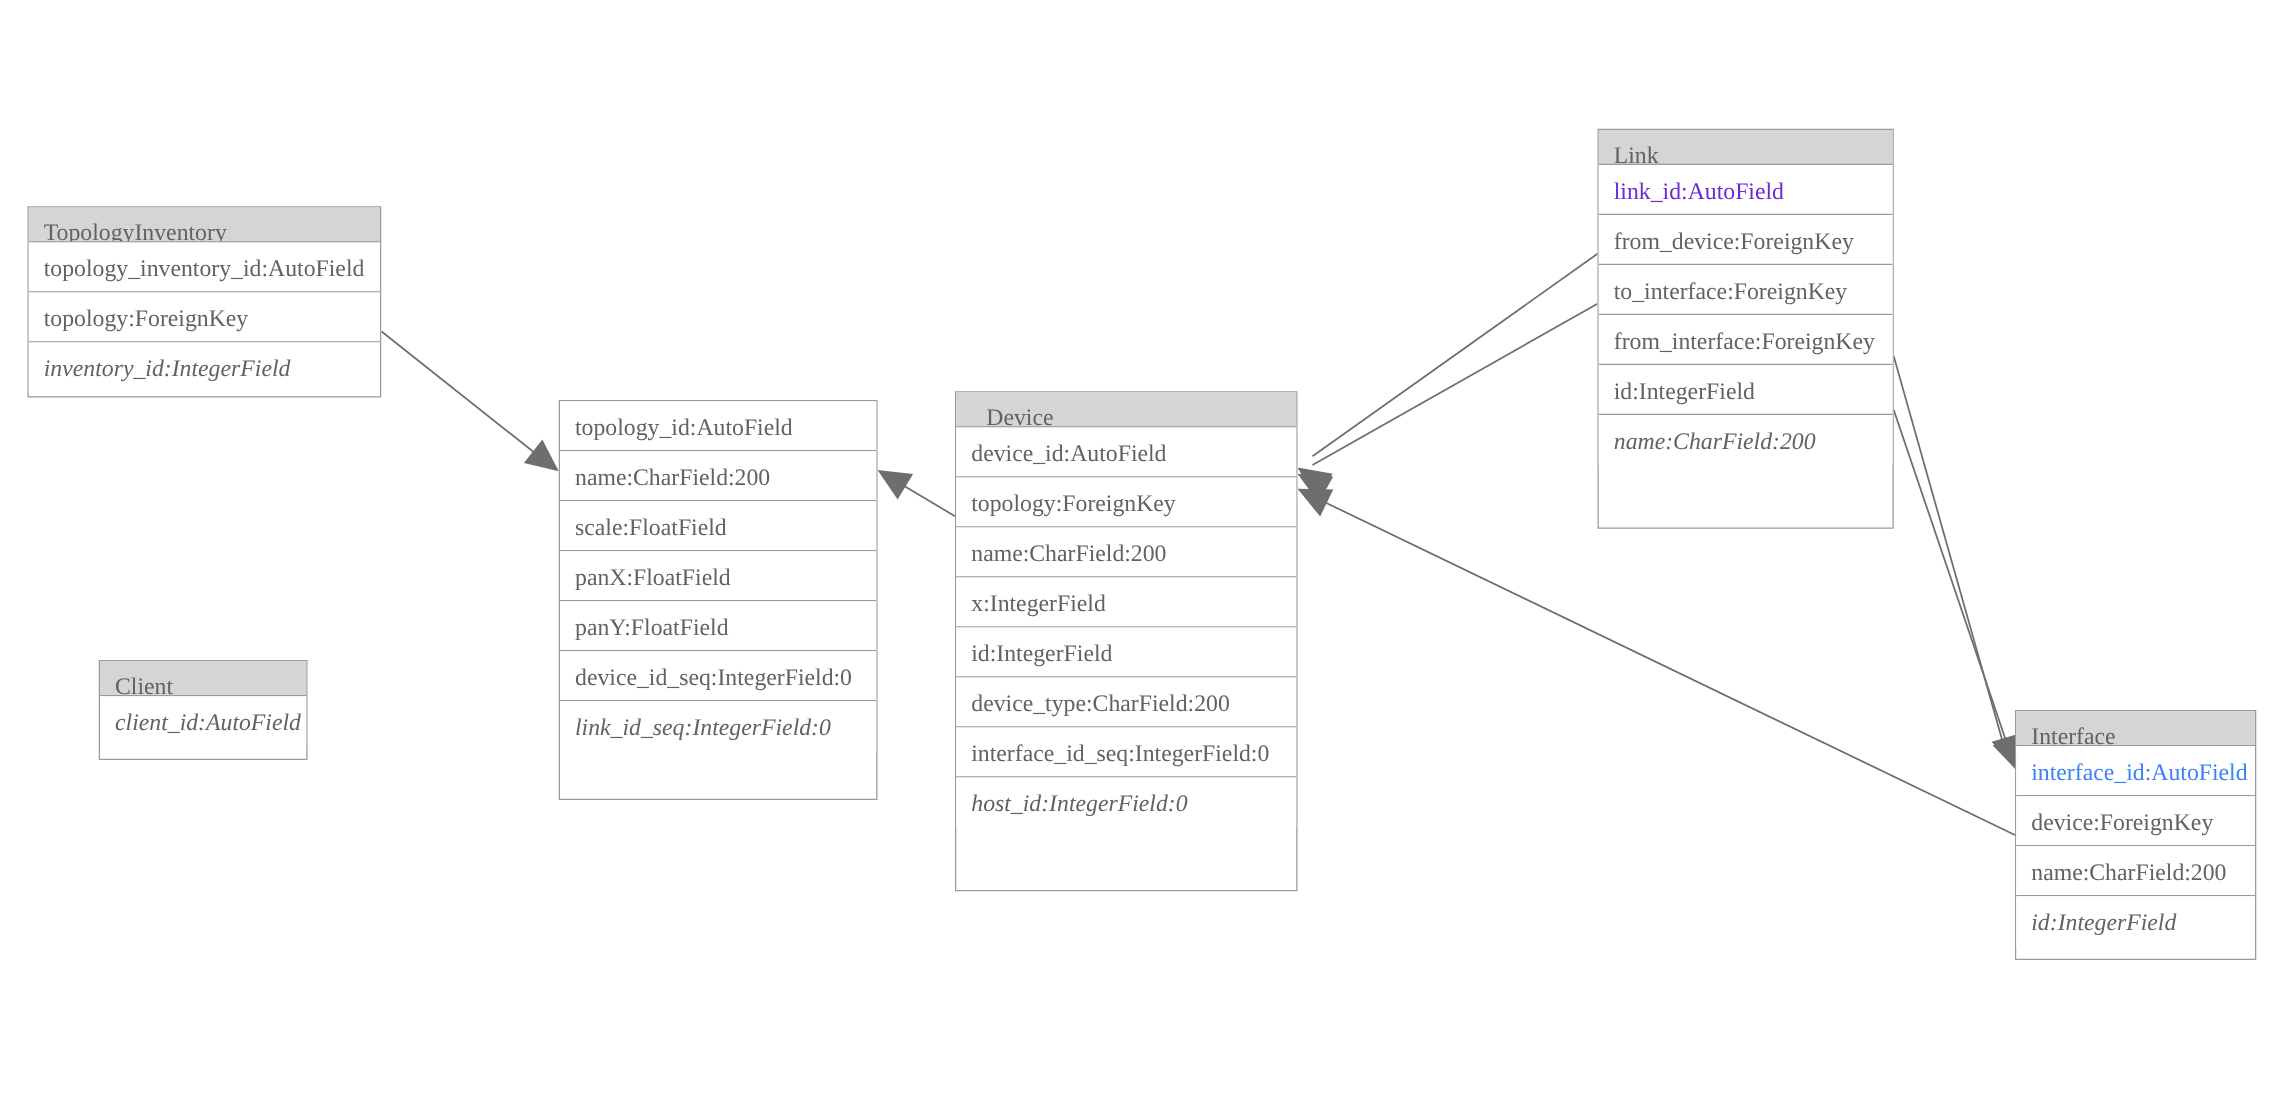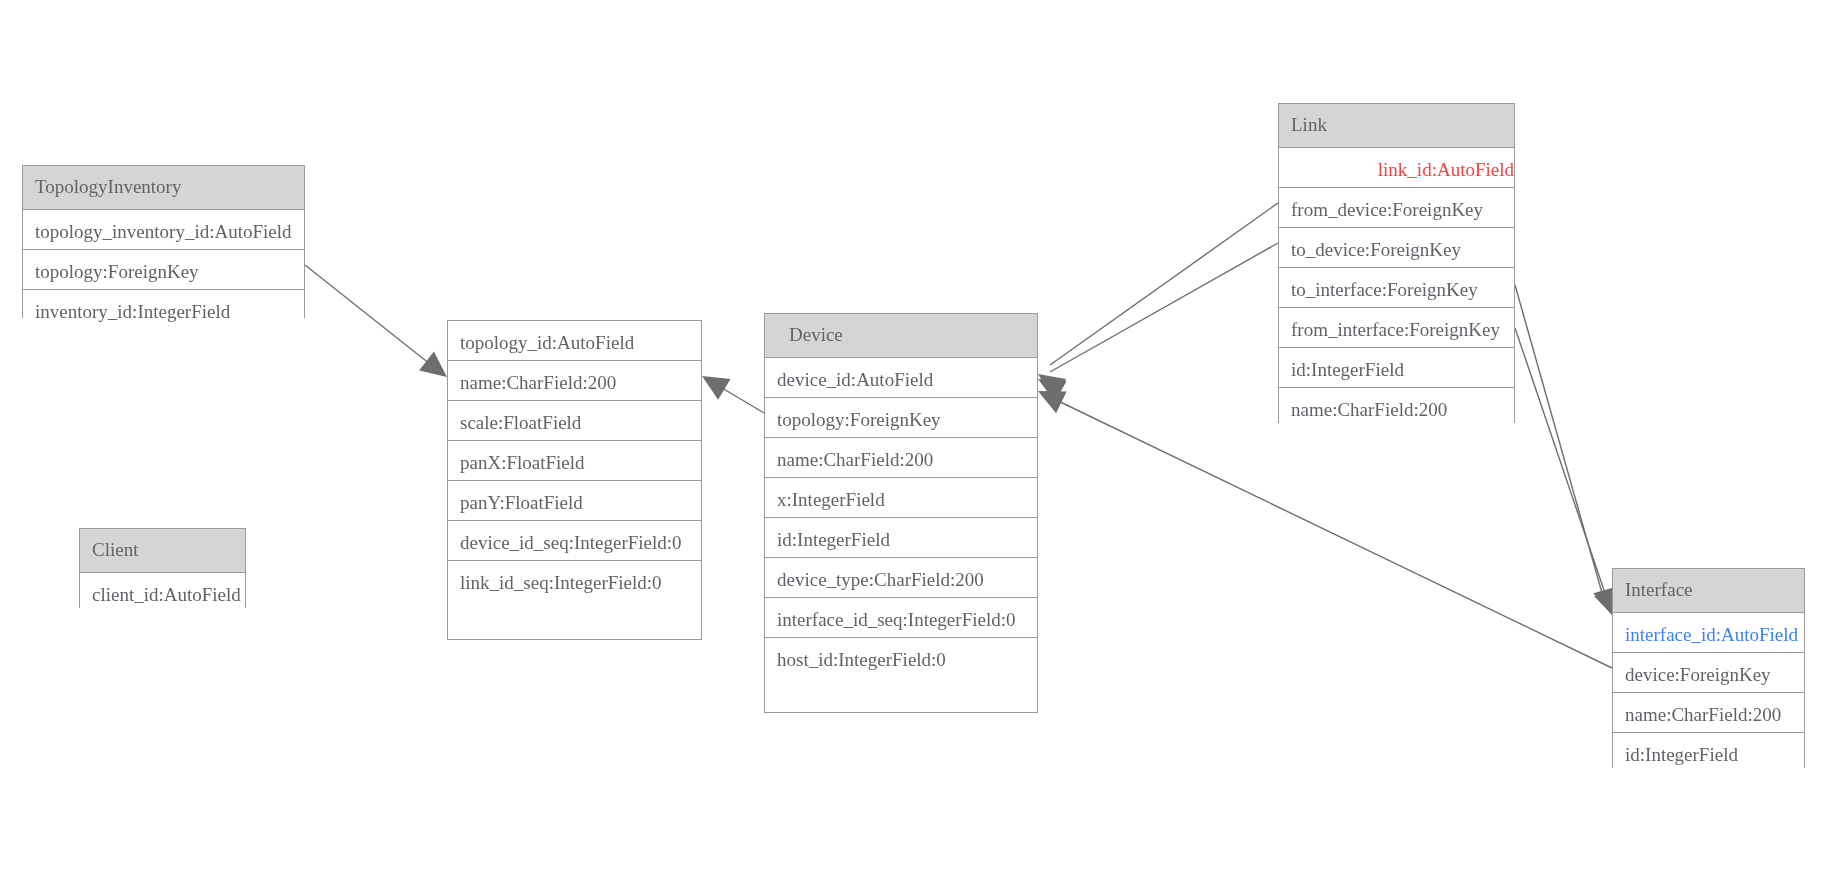--- a/index.html
+++ b/index.html
@@ -33,41 +33,42 @@
     z-index: 2;
   }
   .entity-header {
     box-sizing: border-box;
     background: #d5d5d5;
     border-bottom: 1px solid #9a9a9a;
     color: #5f6368;
     font-size: 19px;
     line-height: 1;
     padding: 11px 0 0 12px;
-    height: 44px;
+    height: 28px;
     overflow: hidden;
     white-space: nowrap;
   }
   .entity-fields {
     box-sizing: border-box;
   }
   .field-row {
     box-sizing: border-box;
     height: 40px;
     border-bottom: 1px solid #9a9a9a;
     color: #5f6368;
     font-size: 19px;
     line-height: 1;
     padding: 12px 0 0 12px;
     white-space: nowrap;
     overflow: hidden;
     background: #ffffff;
   }
   .field-row:last-child {
     border-bottom: none;
+    font-style: italic;
   }
 </style>
 </head>
 <body>
 
 <div id="canvas">
 
   <svg id="edges" viewBox="0 0 1824 874" xmlns="http://www.w3.org/2000/svg">
       <g>
         <path d="M 305,265 L 440,372" fill="none" stroke="#6e6e6e" stroke-width="1.4"></path>
@@ -134,23 +135,22 @@
           <div class="field-row" style="color: rgb(95, 99, 104); border-bottom-color: rgb(154, 154, 154);">x:IntegerField</div>
           <div class="field-row" style="color: rgb(95, 99, 104); border-bottom-color: rgb(154, 154, 154);">id:IntegerField</div>
           <div class="field-row" style="color: rgb(95, 99, 104); border-bottom-color: rgb(154, 154, 154);">device_type:CharField:200</div>
           <div class="field-row" style="color: rgb(95, 99, 104); border-bottom-color: rgb(154, 154, 154);">interface_id_seq:IntegerField:0</div>
           <div class="field-row" style="color: rgb(95, 99, 104); border-bottom-color: rgb(154, 154, 154);">host_id:IntegerField:0</div>
         </div>
       </div>
       <div class="entity" style="left: 1278px; top: 103px; width: 237px; height: 320px; border-color: rgb(154, 154, 154);">
         <div class="entity-header" style="background: rgb(213, 213, 213); color: rgb(95, 99, 104); border-bottom-color: rgb(154, 154, 154);">Link</div>
         <div class="entity-fields">
-          <div class="field-row" style="color: #ef4444; border-bottom-color: rgb(154, 154, 154); text-align: right;">link_id:AutoField</div>
+          <div class="field-row" style="color: #6d28d9; border-bottom-color: rgb(154, 154, 154);">link_id:AutoField</div>
           <div class="field-row" style="color: rgb(95, 99, 104); border-bottom-color: rgb(154, 154, 154);">from_device:ForeignKey</div>
-          <div class="field-row" style="color: rgb(95, 99, 104); border-bottom-color: rgb(154, 154, 154);">to_device:ForeignKey</div>
           <div class="field-row" style="color: rgb(95, 99, 104); border-bottom-color: rgb(154, 154, 154);">to_interface:ForeignKey</div>
           <div class="field-row" style="color: rgb(95, 99, 104); border-bottom-color: rgb(154, 154, 154);">from_interface:ForeignKey</div>
           <div class="field-row" style="color: rgb(95, 99, 104); border-bottom-color: rgb(154, 154, 154);">id:IntegerField</div>
           <div class="field-row" style="color: rgb(95, 99, 104); border-bottom-color: rgb(154, 154, 154);">name:CharField:200</div>
         </div>
       </div>
       <div class="entity" style="left: 1612px; top: 568px; width: 193px; height: 200px; border-color: rgb(154, 154, 154);">
         <div class="entity-header" style="background: rgb(213, 213, 213); color: rgb(95, 99, 104); border-bottom-color: rgb(154, 154, 154);">Interface</div>
         <div class="entity-fields">
           <div class="field-row" style="color: #3b82f6; border-bottom-color: rgb(154, 154, 154);">interface_id:AutoField</div>

